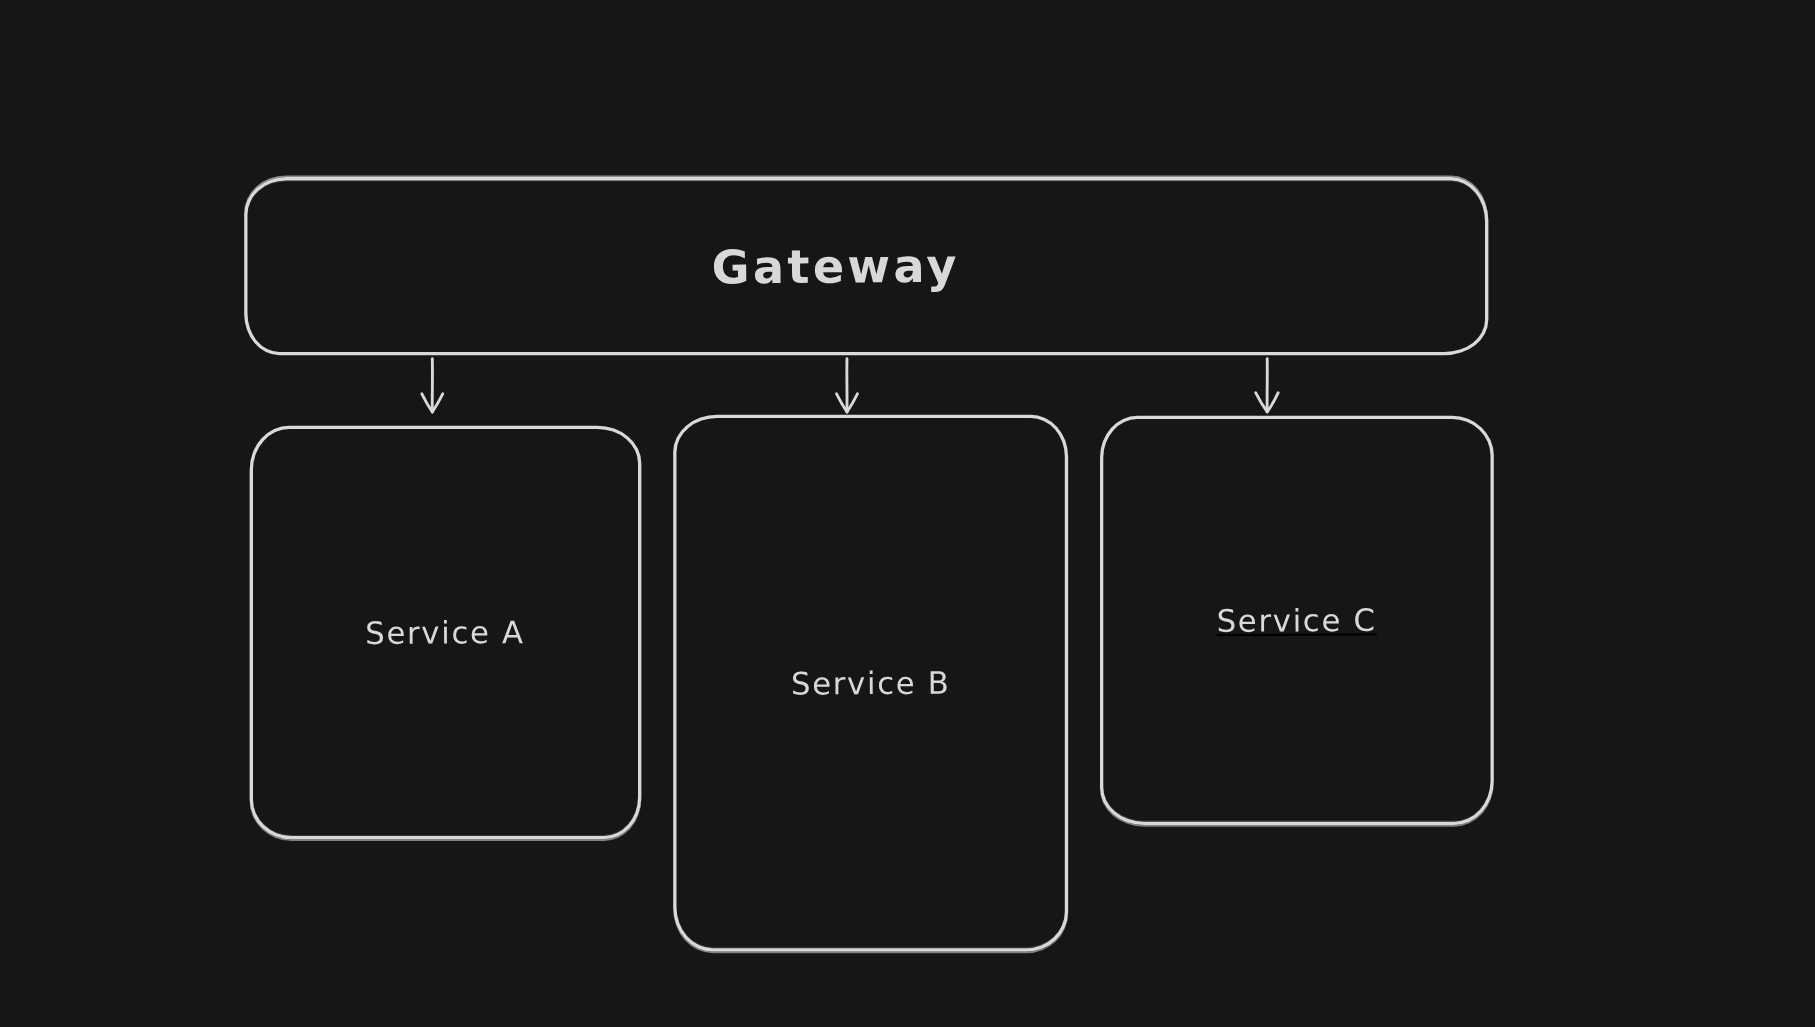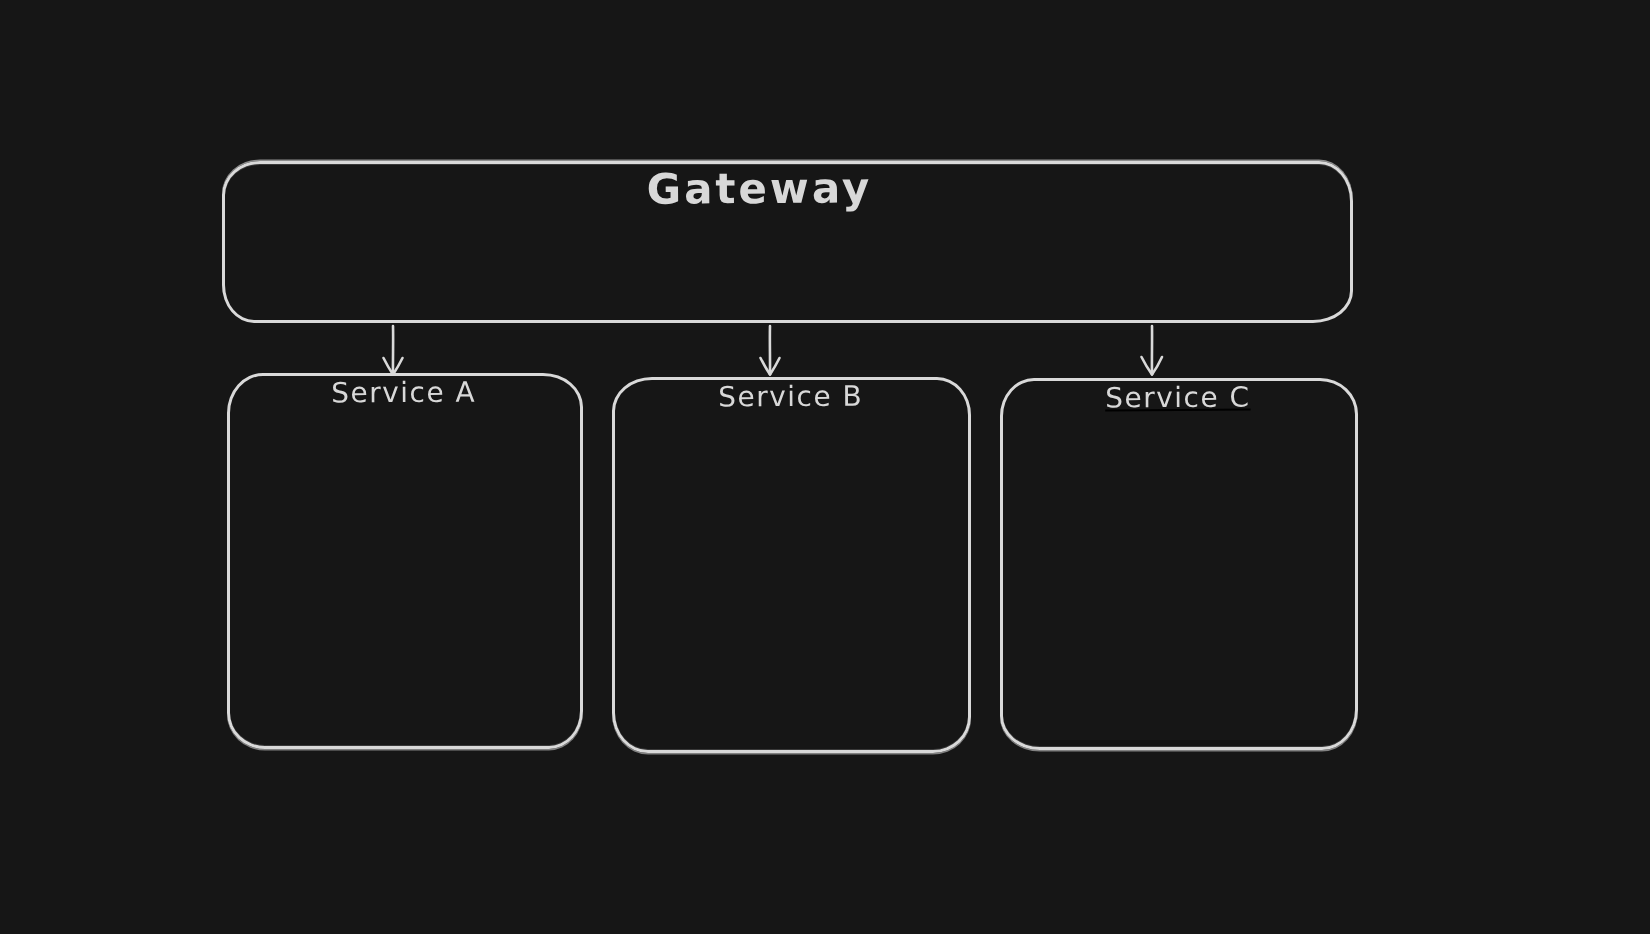--- a/index.html
+++ b/index.html
@@ -14,35 +14,35 @@
     font-family:"DejaVu Sans","Liberation Sans",sans-serif;
     position:relative;
   }
   .canvas{
     position:absolute;inset:0;
   }
   .node{
     position:absolute;
     border:3px solid var(--stroke);
     background:transparent;
-    display:flex;justify-content:center;
+    display:flex;align-items:center;justify-content:center;
   }
   
   .node-gateway{
     left:222px;top:161px;width:1131px;height:162px;
     border-radius:38px 34px 40px 32px / 34px 40px 32px 38px;
     box-shadow:0 -1.5px 0 0 rgba(240,240,240,.55), inset 0 1px 0 0 rgba(120,120,120,.35);
   }
   .node-service-a{
-    left:227px;top:373px;width:356px;height:376px;
+    left:227px;top:387px;width:356px;height:376px;
     border-radius:36px 40px 34px 38px / 40px 34px 38px 36px;
     box-shadow:0 1.5px 0 0 rgba(235,235,235,.5), inset 0 -1px 0 0 rgba(120,120,120,.35);
   }
   .node-service-b{
-    left:612px;top:377px;width:359px;height:376px;
+    left:612px;top:377px;width:359px;height:488px;
     border-radius:40px 34px 38px 36px / 34px 38px 36px 40px;
     box-shadow:0 1.5px 0 0 rgba(235,235,235,.5), inset 0 -1px 0 0 rgba(120,120,120,.35);
   }
   .node-service-c{
     left:1000px;top:378px;width:358px;height:372px;
     border-radius:34px 38px 36px 40px / 38px 36px 40px 34px;
     box-shadow:0 1.5px 0 0 rgba(235,235,235,.5), inset 0 -1px 0 0 rgba(120,120,120,.35);
     text-decoration:underline;
   }
   .node-label{

